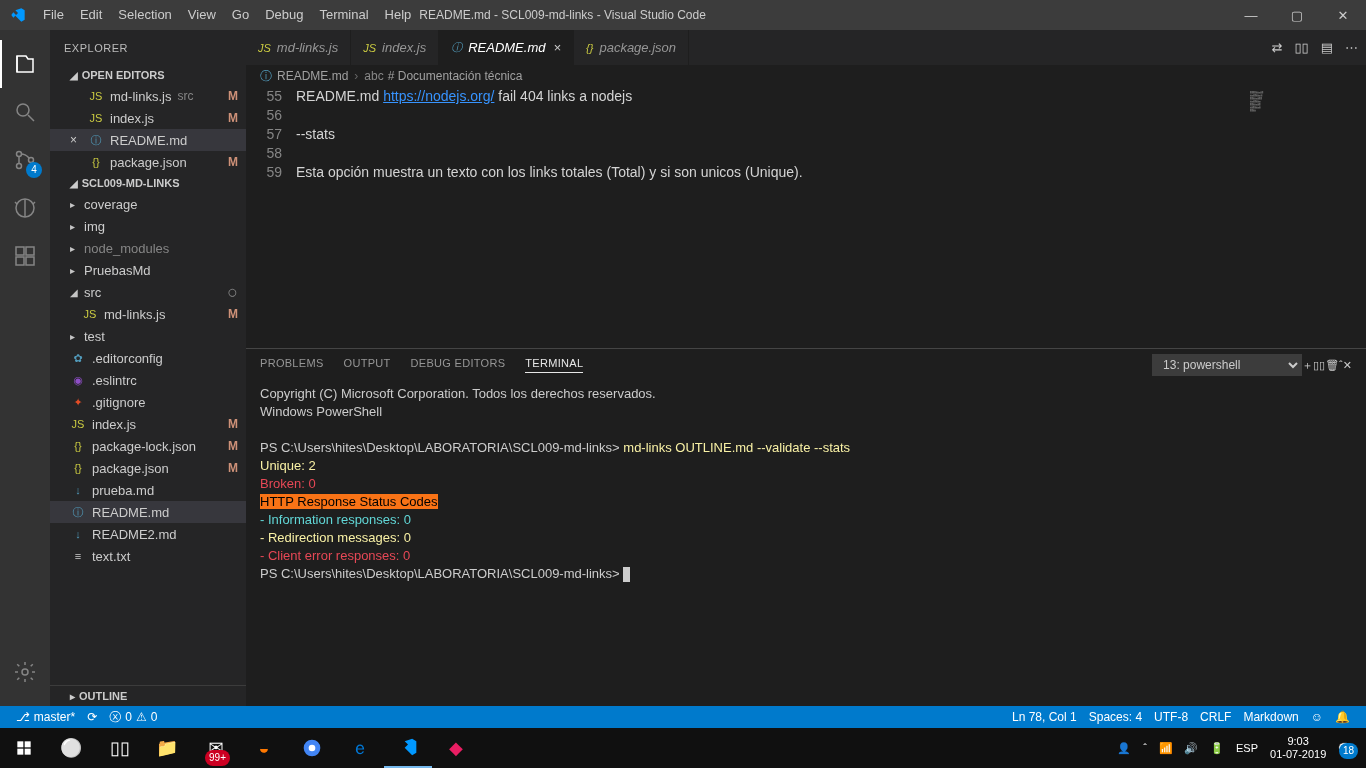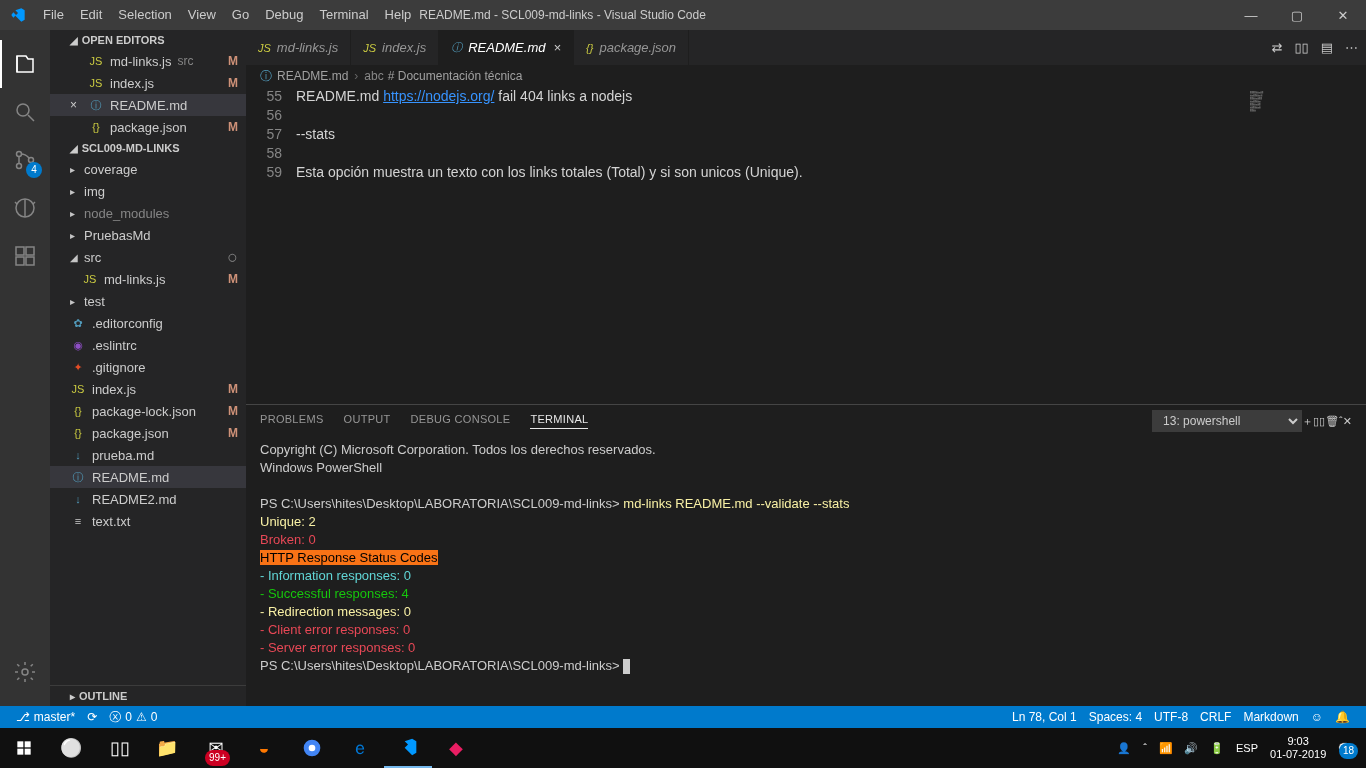--- a/index.html
+++ b/index.html
@@ -37,21 +37,21 @@
 .tab .tab-close { margin-left:8px; font-size:13px; color:#ccc; }
 .tabactions { margin-left:auto; display:flex; align-items:center; padding-right:8px; gap:12px; color:#ccc;}
 .breadcrumb { height:22px; display:flex; align-items:center; padding:0 14px; font-size:12px; color:#a0a0a0; background:#1e1e1e; }
 .breadcrumb .bc-icon { margin-right:5px; color:#519aba;}
 .breadcrumb .sep { margin:0 6px; color:#666; }
 .code-area { flex:1; display:flex; font-family:Consolas,monospace; font-size:14px; position:relative; }
 .gutter { width:50px; text-align:right; color:#858585; padding-right:14px; line-height:19px; padding-top:0px;}
 .code-lines { flex:1; line-height:19px; color:#d4d4d4; white-space:pre; }
 .code-lines a { color:#3794ff; }
 .minimap { position:absolute; right:0; top:0; width:120px; height:100%; background:#1e1e1e; opacity:.6; font-size:2px; line-height:3px; color:#888; padding:4px; overflow:hidden;}
-.panel { height:302px; border-top:1px solid #454545; background:#1e1e1e; display:flex; flex-direction:column; }
+.panel { height:358px; border-top:1px solid #454545; background:#1e1e1e; display:flex; flex-direction:column; }
 .panel-tabs { height:32px; display:flex; align-items:center; padding:0 14px; gap:20px; font-size:11px; color:#969696; }
 .panel-tabs .ptab { cursor:pointer; letter-spacing:.3px;}
 .panel-tabs .ptab.active { color:#e7e7e7; border-bottom:1px solid #e7e7e7; padding-bottom:3px; }
 .panel-tabs .right-ctrls { margin-left:auto; display:flex; align-items:center; color:#ccc; }
 .panel-tabs select { background:#3c3c3c; border:1px solid #3c3c3c; color:#ccc; font-size:12px; padding:2px 6px; width:150px; }
 .terminal-body { flex:1; padding:4px 14px; font-family:Consolas,monospace; font-size:13px; line-height:18px; color:#ccc; overflow:auto;}
 .term-green { color:#16c60c; }
 .term-yellow { color:#f9f1a5; }
 .term-red { color:#e74856; }
 .term-cyan { color:#61d6d6; }
@@ -141,20 +141,21 @@
       </div>
     <div class="ab-item ab-bottom">
         <svg width="24" height="24" viewBox="0 0 24 24" fill="none" stroke="currentColor" stroke-width="1.5">
           <circle cx="12" cy="12" r="3"></circle>
           <path d="M12 2v3M12 19v3M4.2 4.2l2.1 2.1M17.7 17.7l2.1 2.1M2 12h3M19 12h3M4.2 19.8l2.1-2.1M17.7 6.3l2.1-2.1"></path>
         </svg>
       </div>
   </div>
 
   <div class="sidebar">
+    <div class="sb-header">EXPLORER</div>
     <div class="sb-section">
         <span class="chev">◢</span>
         <span>OPEN EDITORS</span>
       </div>
     <div id="open-editors">
         <div class="file-item">
           <span class="close-x"></span>
           <span class="fi-icon js-color">JS</span>
           <span>md-links.js</span>
           <span style="margin-left:6px;color:#858585;font-size:12px;">src</span>
@@ -308,45 +309,43 @@
         </div>
       <div class="code-lines" id="code-lines"><div>README.md <a href="#">https://nodejs.org/</a> fail 404 links a nodejs</div><div>&nbsp;</div><div>--stats</div><div>&nbsp;</div><div>Esta opción muestra un texto con los links totales (Total) y si son unicos (Unique).</div></div>
       <div class="minimap">████▇▆▅▇█<br>▆▅▇█▇▆▅▇<br>██▇▆▅▇██<br>▆▅▇█▇▆▅<br>██▇▆▅▇█<br>▆▇█▇▆▅▇<br>██▇▆</div>
     </div>
 
     <div class="panel">
       <div class="panel-tabs">
         <div id="panel-tabs-c" style="display:flex;gap:20px;">
             <div class="ptab">PROBLEMS</div>
             <div class="ptab">OUTPUT</div>
-            <div class="ptab">DEBUG CONSOLE</div>
+            <div class="ptab">DEBUG EDITORS</div>
             <div class="ptab active">TERMINAL</div>
           </div>
         <div class="right-ctrls">
           <select><option>13: powershell</option></select>
           <span>＋</span>
           <span>▯▯</span>
           <span>🗑</span>
           <span>ˆ</span>
           <span>✕</span>
         </div>
       </div>
       <div class="terminal-body">
 <div>Copyright (C) Microsoft Corporation. Todos los derechos reservados.</div>
 <div>Windows PowerShell</div>
 <div>&nbsp;</div>
-<div><span>PS C:\Users\hites\Desktop\LABORATORIA\SCL009-md-links&gt; </span><span class="term-yellow">md-links README.md --validate --stats</span></div>
+<div><span>PS C:\Users\hites\Desktop\LABORATORIA\SCL009-md-links&gt; </span><span class="term-yellow">md-links OUTLINE.md --validate --stats</span></div>
 <div class="term-yellow">Unique: 2</div>
 <div class="term-red">Broken: 0</div>
 <div><span class="term-highlight">HTTP Response Status Codes</span></div>
 <div class="term-cyan">- Information responses: 0</div>
-<div class="term-green">- Successful responses: 4</div>
 <div class="term-yellow">- Redirection messages: 0</div>
 <div class="term-red">- Client error responses: 0</div>
-<div class="term-red">- Server error responses: 0</div>
 <div><span>PS C:\Users\hites\Desktop\LABORATORIA\SCL009-md-links&gt; </span><span class="cursor-block"></span></div>
       </div>
     </div>
   </div>
 </div>
 
 <div class="statusbar">
   <div class="sb-item">
       <span>⎇</span>
       <span>master*</span>

